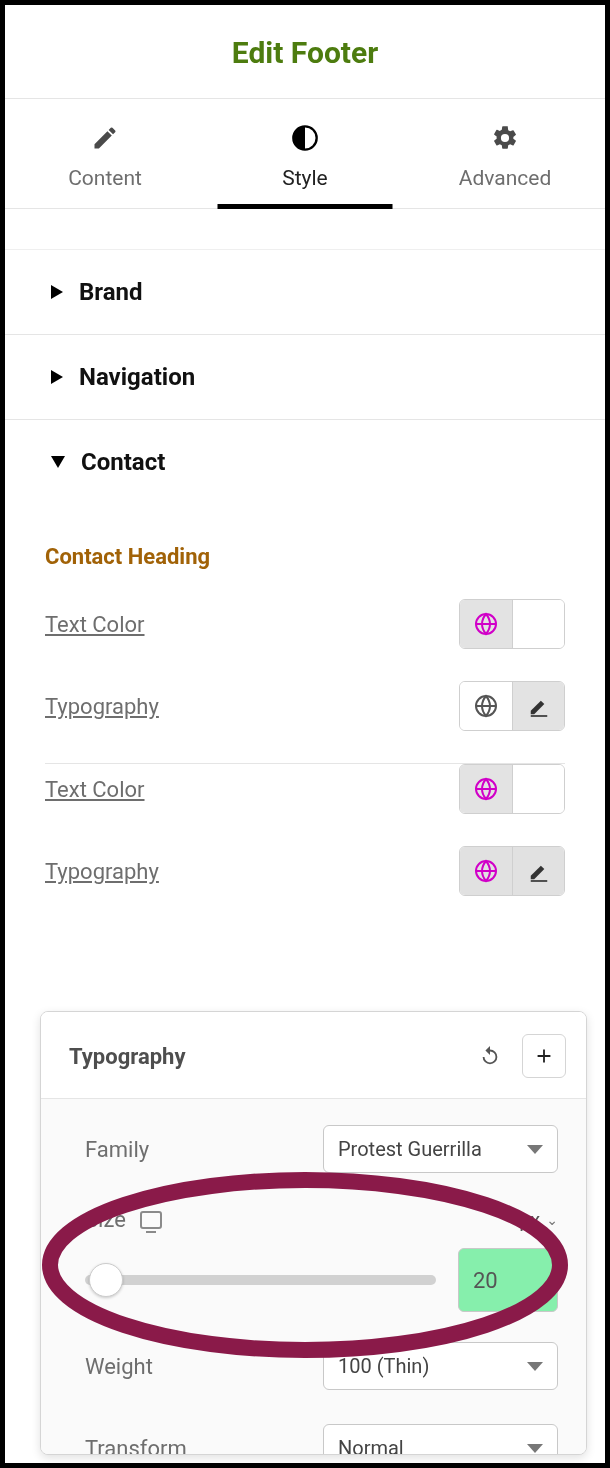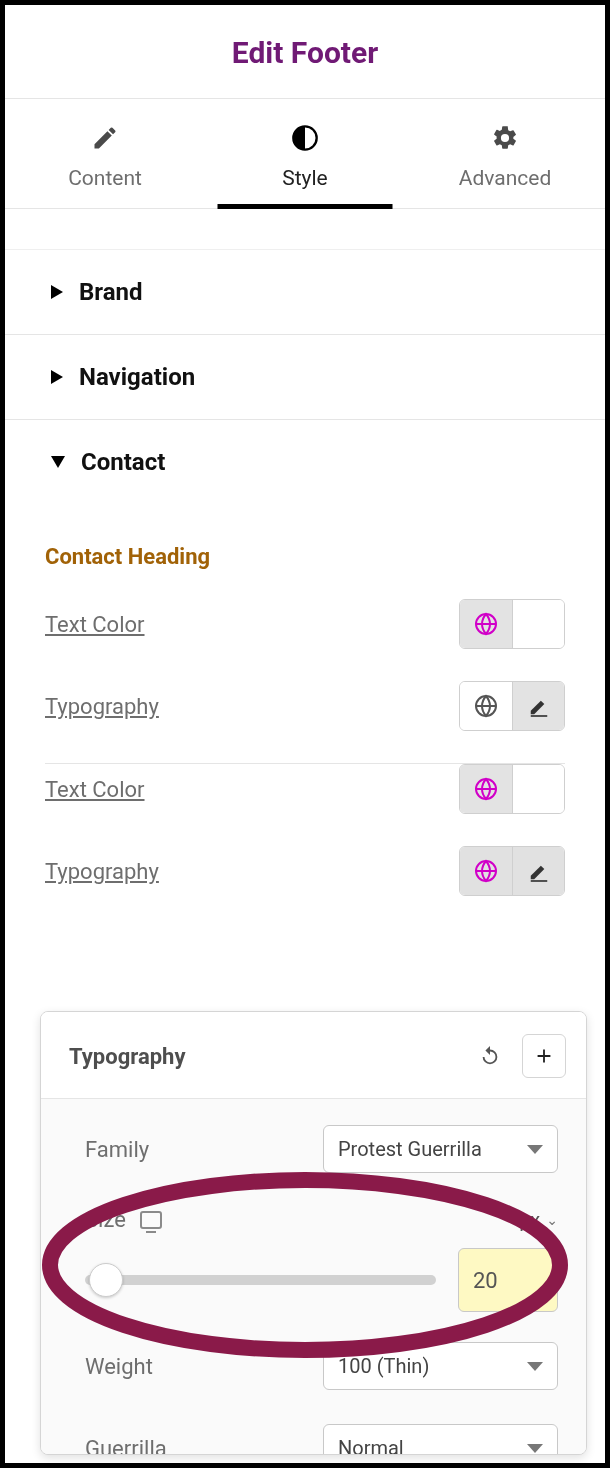--- a/index.html
+++ b/index.html
@@ -1,18 +1,18 @@
 <!DOCTYPE html>
 <html><head>
 <meta charset="utf-8">
 <style>
   * { box-sizing: border-box; margin: 0; padding: 0; font-family: -apple-system, BlinkMacSystemFont, "Segoe UI", Roboto, Helvetica, Arial, sans-serif; }
   body { width: 610px; height: 1468px; background: #fff; border: 5px solid #000; position: relative; overflow: hidden; }
   .header { text-align: center; padding: 30px 0 28px; border-bottom: 1px solid #e5e5e5; }
-  .header-title { font-size: 30px; font-weight: 700; color: #701a75; }
+  .header-title { font-size: 30px; font-weight: 700; color: #4d7c0f; }
   .tabs { display: flex; border-bottom: 1px solid #e5e5e5; background: #fff; }
   .tab { flex: 1; display: flex; flex-direction: column; align-items: center; gap: 14px; padding: 25px 4px 18px; cursor: pointer; position: relative; }
   .tab-icon { width: 28px; height: 28px; display: flex; align-items: center; justify-content: center; }
   .tab-icon svg { width: 28px; height: 28px; fill: #4a4a4a; }
   .tab.active .tab-icon svg { fill: #000; }
   .tab-label { font-size: 21px; color: #6e6e6e; }
   .tab.active .tab-label { color: #222; text-align: center; }
   .tab.active::after { content: ""; position: absolute; bottom: -1px; left: 50%; transform: translateX(-50%); height: 5px; width: 175px; background: #000; }
   .section-row { display: flex; align-items: center; gap: 16px; padding: 28px 44px 28px 46px; border-bottom: 1px solid #e5e5e5; cursor: pointer; }
   .section-row.first { margin-top: 40px; border-top: 1px solid #efefef; }
@@ -47,21 +47,21 @@
   .dropdown { width: 235px; height: 48px; border: 1px solid #c8c8c8; border-radius: 6px; background: #fff; display: flex; align-items: center; justify-content: space-between; padding: 0 14px; font-size: 20px; color: #444; font-family: Georgia, serif; cursor: pointer; }
   .dd-caret { width: 0; height: 0; border-left: 8px solid transparent; border-right: 8px solid transparent; border-top: 9px solid #777; }
   .size-row { display: flex; align-items: center; gap: 14px; margin-bottom: 16px; }
   .device-icon { width: 22px; height: 18px; border: 2px solid #8a8a8a; border-radius: 3px; position: relative; }
   .device-icon::after { content: ""; position: absolute; bottom: -6px; left: 50%; transform: translateX(-50%); width: 10px; height: 2px; background: #8a8a8a; }
   .unit { margin-left: auto; font-size: 20px; color: #555; display: flex; align-items: center; gap: 6px; cursor: pointer; }
   .unit-caret { font-size: 14px; color: #777; }
   .slider-wrap { display: flex; align-items: center; gap: 22px; margin-bottom: 30px; }
   .slider { flex: 1; height: 10px; background: #d1d1d1; border-radius: 5px; position: relative; cursor: pointer; }
   .slider-thumb { position: absolute; top: 50%; left: 6%; transform: translate(-50%, -50%); width: 34px; height: 34px; background: #fff; border: 1px solid #ccc; border-radius: 50%; box-shadow: 0 1px 3px rgba(0,0,0,0.2); }
-  .num-input { width: 100px; height: 64px; border: 1px solid #c8c8c8; border-radius: 6px; background: #fef9c3; padding: 0 14px; font-size: 22px; color: #555; display: flex; align-items: center; }
+  .num-input { width: 100px; height: 64px; border: 1px solid #c8c8c8; border-radius: 6px; background: #86efac; padding: 0 14px; font-size: 22px; color: #555; display: flex; align-items: center; }
   .ellipse-annot { position: absolute; pointer-events: none; left: 28px; top: 1160px; width: 545px; height: 200px; }
   .ellipse-annot svg { width: 100%; height: 100%; }
 </style>
 </head>
 <body>
 
 <div class="header">
   <div class="header-title">Edit Footer</div>
 </div>
 
@@ -225,21 +225,21 @@
 
     <div class="prow">
       <div class="plabel">Weight</div>
       <div class="dropdown" style="font-family:inherit;">
         <span>100 (Thin)</span>
         <span class="dd-caret"></span>
       </div>
     </div>
 
     <div class="prow" style="margin-bottom:0;">
-      <div class="plabel">Guerrilla</div>
+      <div class="plabel">Transform</div>
       <div class="dropdown" style="font-family:inherit;">
         <span>Normal</span>
         <span class="dd-caret"></span>
       </div>
     </div>
 
   </div>
 </div>
 
 <div class="ellipse-annot">

